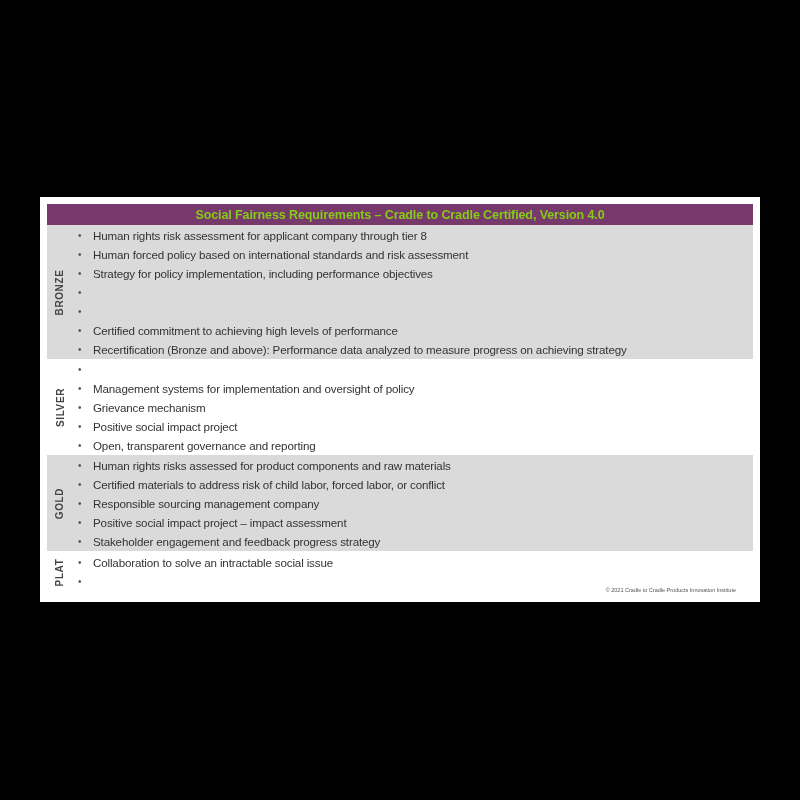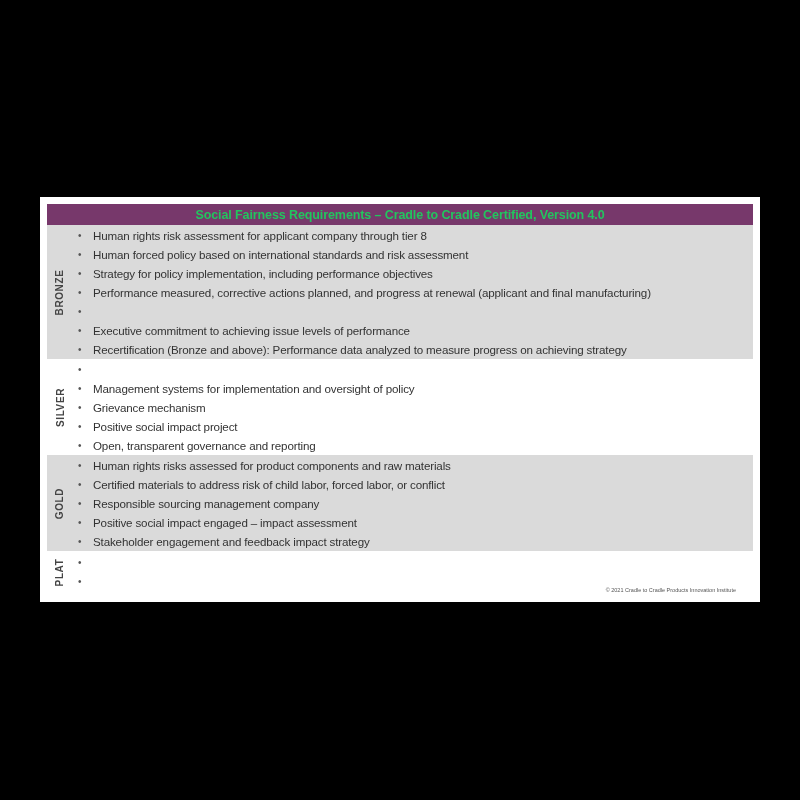--- a/index.html
+++ b/index.html
@@ -8,21 +8,21 @@
       position: relative; overflow: hidden;
       font-family: "Liberation Sans", sans-serif;
     }
     .card {
       position: absolute; left: 40px; top: 197px; width: 720px; height: 405px;
       background: #ffffff;
     }
     .title-bar {
       position: absolute; left: 7px; top: 7px; width: 706px; height: 21px;
       background: #77386b;
-      color: #22c55e; font-weight: bold; font-size: 12.5px;
+      color: #84cc16; font-weight: bold; font-size: 12.5px;
       display: flex; align-items: center; justify-content: center;
       letter-spacing: -0.1px;
     }
     .section {
       position: absolute; left: 7px; width: 706px;
     }
     .section.shaded { background: #dadada; }
     .tier-label {
       position: absolute; left: 0; top: 0; width: 26px; height: 100%;
       display: flex; align-items: center; justify-content: center;
@@ -53,23 +53,23 @@
   <div class="title-bar">Social Fairness Requirements – Cradle to Cradle Certified, Version 4.0</div>
 
   <div class="section shaded" style="top:28px;height:134px;">
     <div class="tier-label">
         <span>BRONZE</span>
       </div>
     <ul class="items" style="top:1px;">
       <li><span class="bullet">•</span><span>Human rights risk assessment for applicant company through tier 8</span></li>
       <li><span class="bullet">•</span><span>Human forced policy based on international standards and risk assessment</span></li>
       <li><span class="bullet">•</span><span>Strategy for policy implementation, including performance objectives</span></li>
-      <li><span class="bullet">•</span><span>Performance measured, corrective actions planned, and progress at renewal (applicant and final manufacturing)</span></li>
       <li><span class="bullet">•</span></li>
-      <li><span class="bullet">•</span><span>Executive commitment to achieving issue levels of performance</span></li>
+      <li><span class="bullet">•</span></li>
+      <li><span class="bullet">•</span><span>Certified commitment to achieving high levels of performance</span></li>
       <li><span class="bullet">•</span><span>Recertification (Bronze and above): Performance data analyzed to measure progress on achieving strategy</span></li>
     </ul>
   </div>
 
   <div class="section" style="top:162px;height:96px;">
     <div class="tier-label">
         <span>SILVER</span>
       </div>
     <ul class="items" style="top:1px;">
       <li><span class="bullet">•</span></li>
@@ -81,29 +81,29 @@
   </div>
 
   <div class="section shaded" style="top:258px;height:96px;">
     <div class="tier-label">
         <span>GOLD</span>
       </div>
     <ul class="items" style="top:1px;">
       <li><span class="bullet">•</span><span>Human rights risks assessed for product components and raw materials</span></li>
       <li><span class="bullet">•</span><span>Certified materials to address risk of child labor, forced labor, or conflict</span></li>
       <li><span class="bullet">•</span><span>Responsible sourcing management company</span></li>
-      <li><span class="bullet">•</span><span>Positive social impact engaged – impact assessment</span></li>
-      <li><span class="bullet">•</span><span>Stakeholder engagement and feedback impact strategy</span></li>
+      <li><span class="bullet">•</span><span>Positive social impact project – impact assessment</span></li>
+      <li><span class="bullet">•</span><span>Stakeholder engagement and feedback progress strategy</span></li>
     </ul>
   </div>
 
   <div class="section" style="top:354px;height:42px;">
     <div class="tier-label">
         <span>PLAT</span>
       </div>
     <ul class="items" style="top:2px;">
-      <li><span class="bullet">•</span></li>
+      <li><span class="bullet">•</span><span>Collaboration to solve an intractable social issue</span></li>
       <li><span class="bullet">•</span></li>
     </ul>
   </div>
 
   <div class="copyright">© 2021 Cradle to Cradle Products Innovation Institute</div>
 </div>
 
 </body></html>

